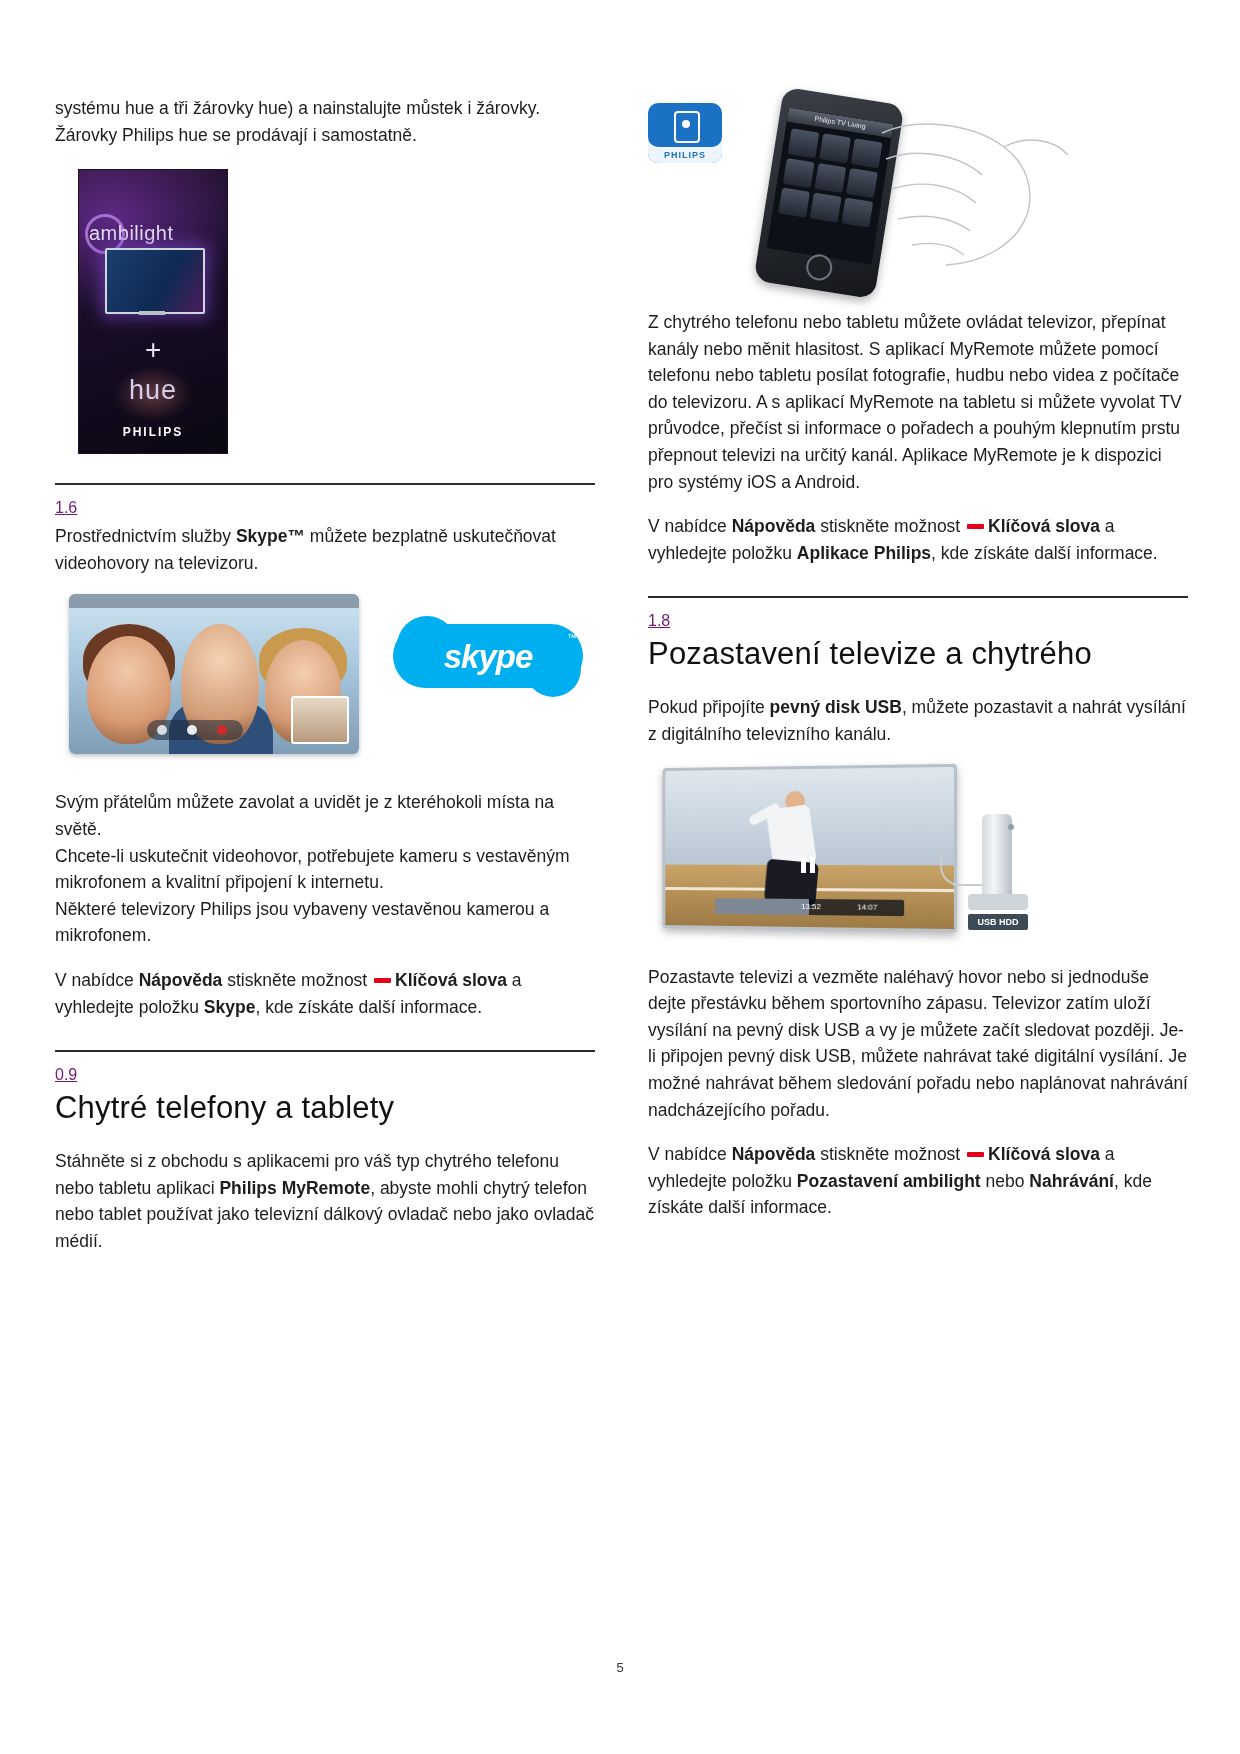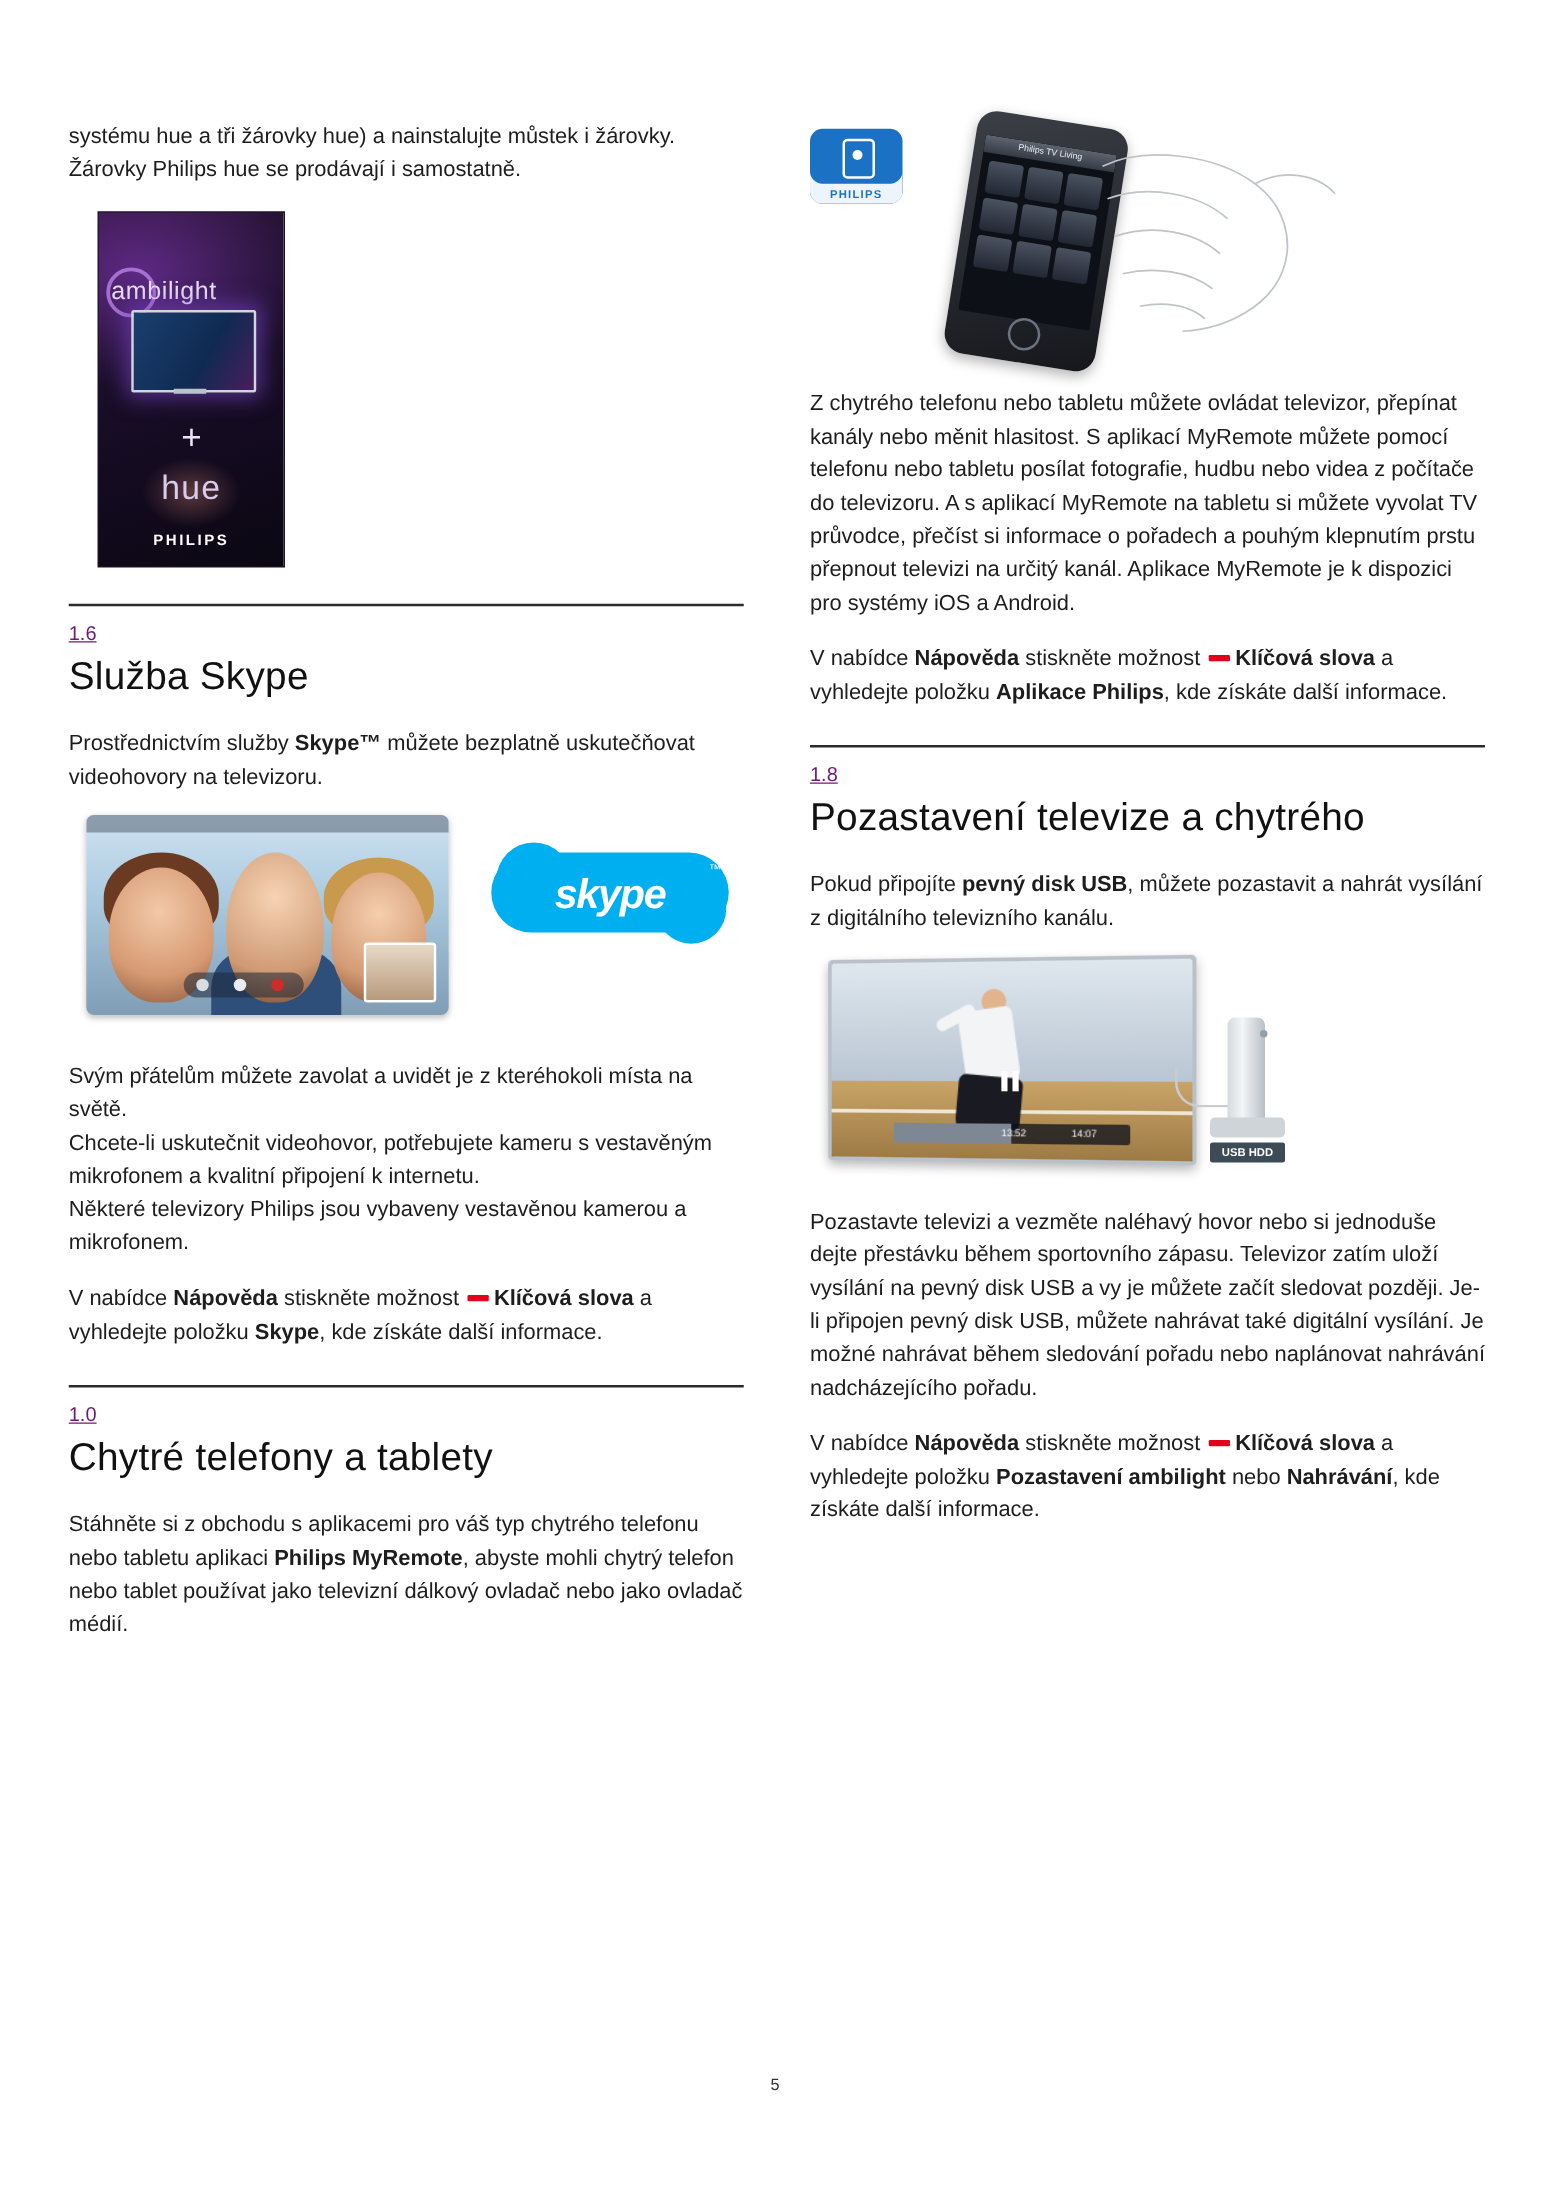--- a/index.html
+++ b/index.html
@@ -407,21 +407,20 @@
       <div class="hp-tv"></div>
       <div class="hp-tvstand"></div>
       <div class="hp-plus">+</div>
       <div class="hp-hue-glow"></div>
       <div class="hp-hue">hue</div>
       <div class="hp-brand">PHILIPS</div>
     </div>
 
     <div class="rule"></div>
     <div class="secnum">1.6</div>
-    <h2>Služba Skype</h2>
 
     <p><span>Prostřednictvím služby </span><b>Skype™</b><span> můžete bezplatně uskutečňovat videohovory na televizoru.</span></p>
 
     <div class="skype-wrap">
       <div class="skype-photo">
         <div class="sp-topbar"></div>
         <div class="sp-p1hair"></div>
         <div class="sp-person sp-p1"></div>
         <div class="sp-p2shirt"></div>
         <div class="sp-person sp-p2"></div>
@@ -441,21 +440,21 @@
       </div>
     </div>
 
     <p style="white-space: pre-line;">Svým přátelům můžete zavolat a uvidět je z kteréhokoli místa na světě.
 Chcete-li uskutečnit videohovor, potřebujete kameru s vestavěným mikrofonem a kvalitní připojení k internetu.
 Některé televizory Philips jsou vybaveny vestavěnou kamerou a mikrofonem.</p>
 
     <p><span>V nabídce </span><b>Nápověda</b><span> stiskněte možnost </span><span class="reddash"></span><b>Klíčová slova</b><span> a vyhledejte položku </span><b>Skype</b><span>, kde získáte další informace.</span></p>
 
     <div class="rule"></div>
-    <div class="secnum">1.0</div>
+    <div class="secnum">0.9</div>
     <h2>Chytré telefony a tablety</h2>
 
     <p><span>Stáhněte si z obchodu s aplikacemi pro váš typ chytrého telefonu nebo tabletu aplikaci </span><b>Philips MyRemote</b><span>, abyste mohli chytrý telefon nebo tablet používat jako televizní dálkový ovladač nebo jako ovladač médií.</span></p>
   </div>
 
   <div class="col col-right">
 
     <div class="phone-wrap">
       <div class="philips-badge">
         <div class="pb-icon"></div>

